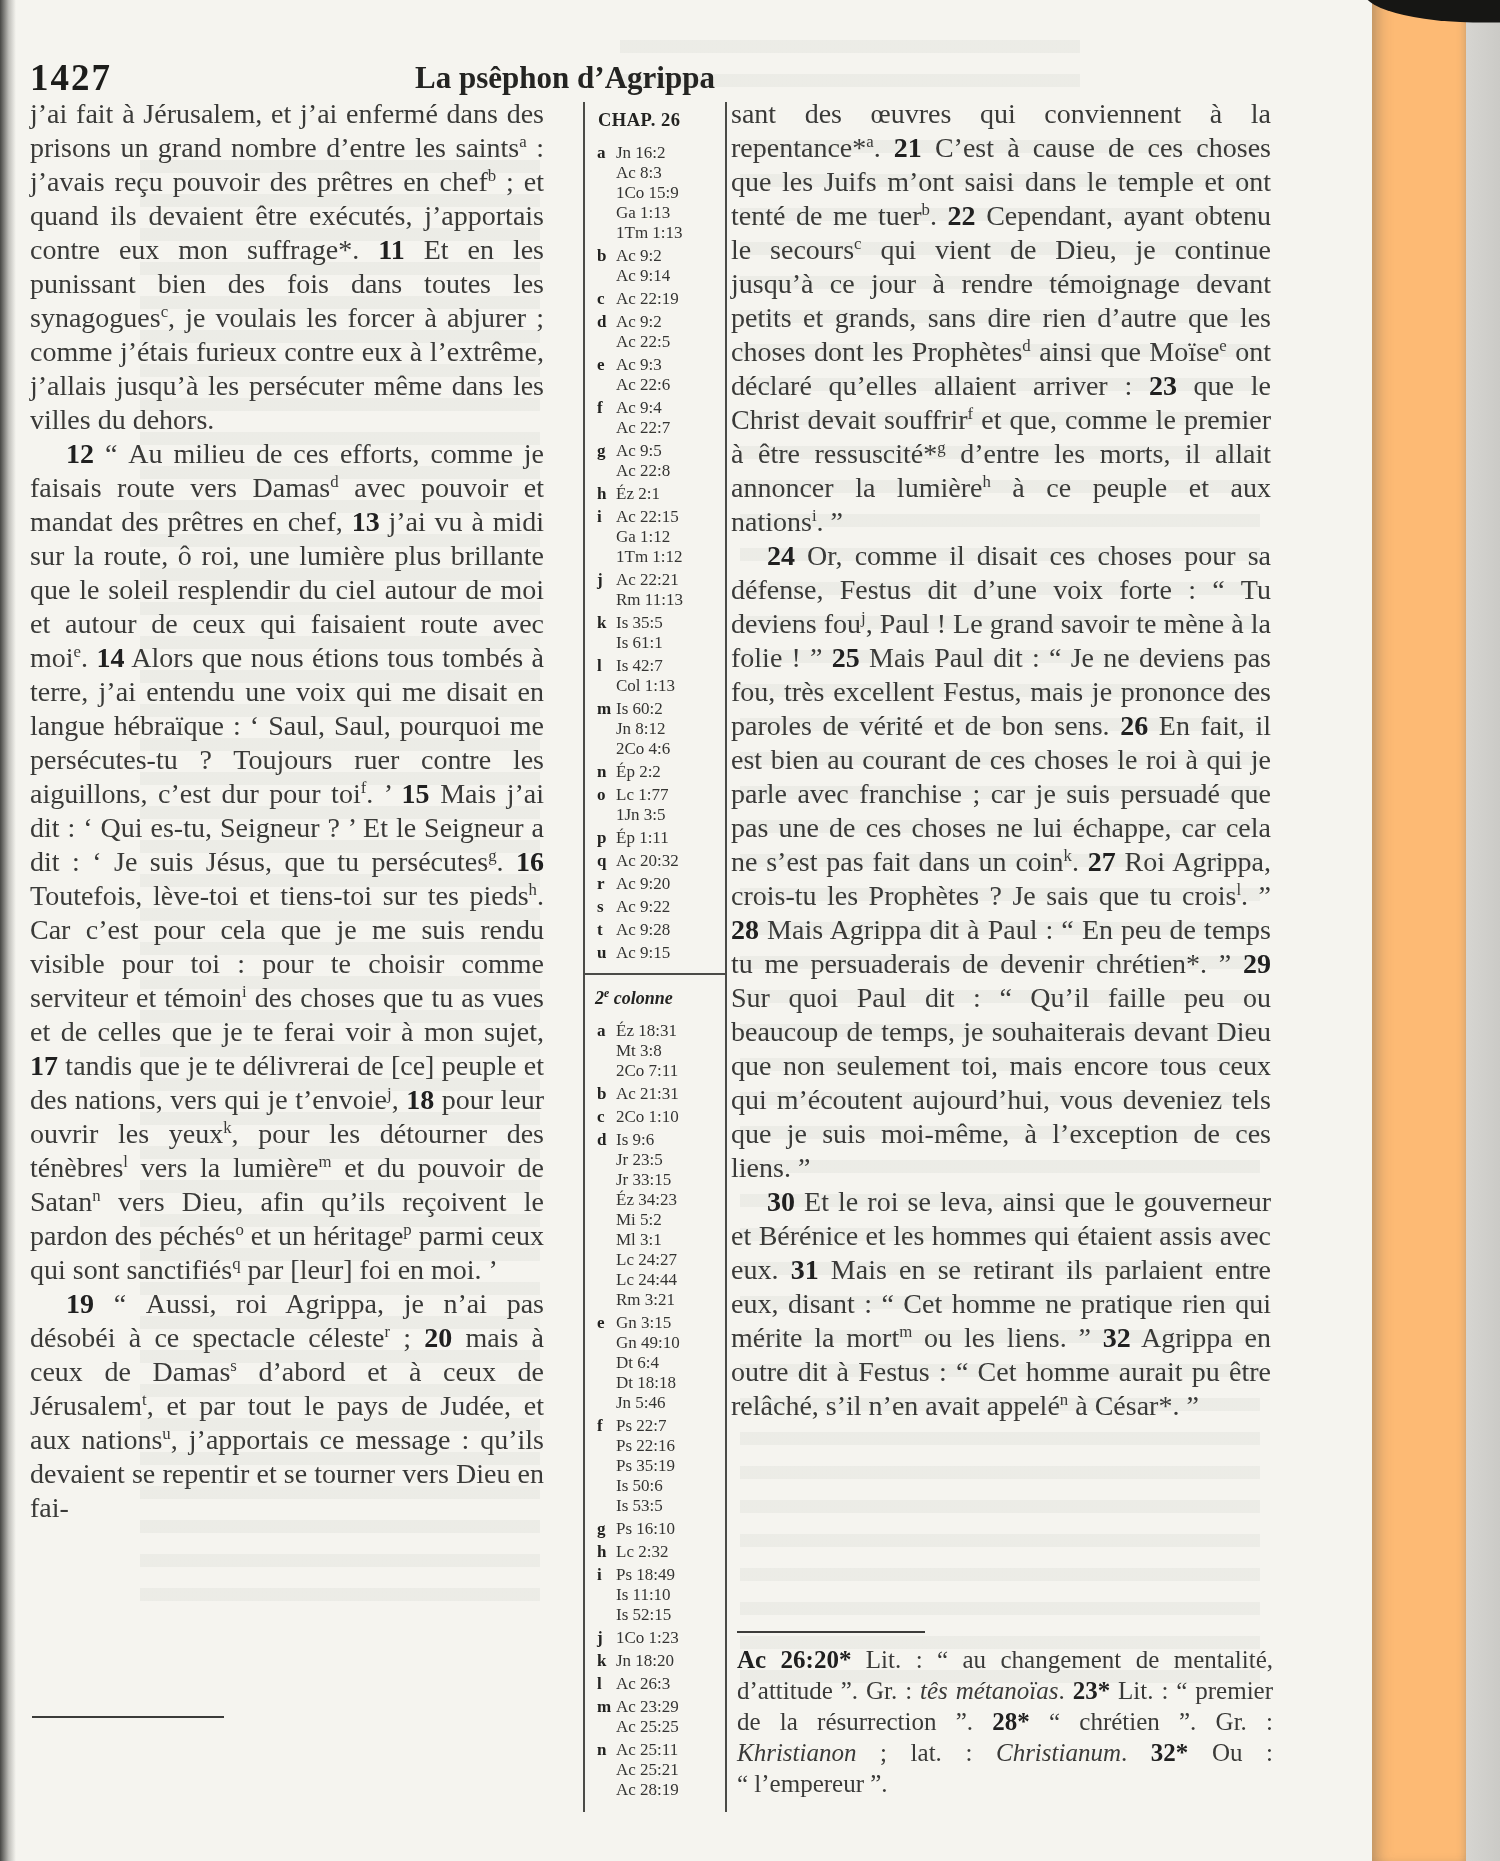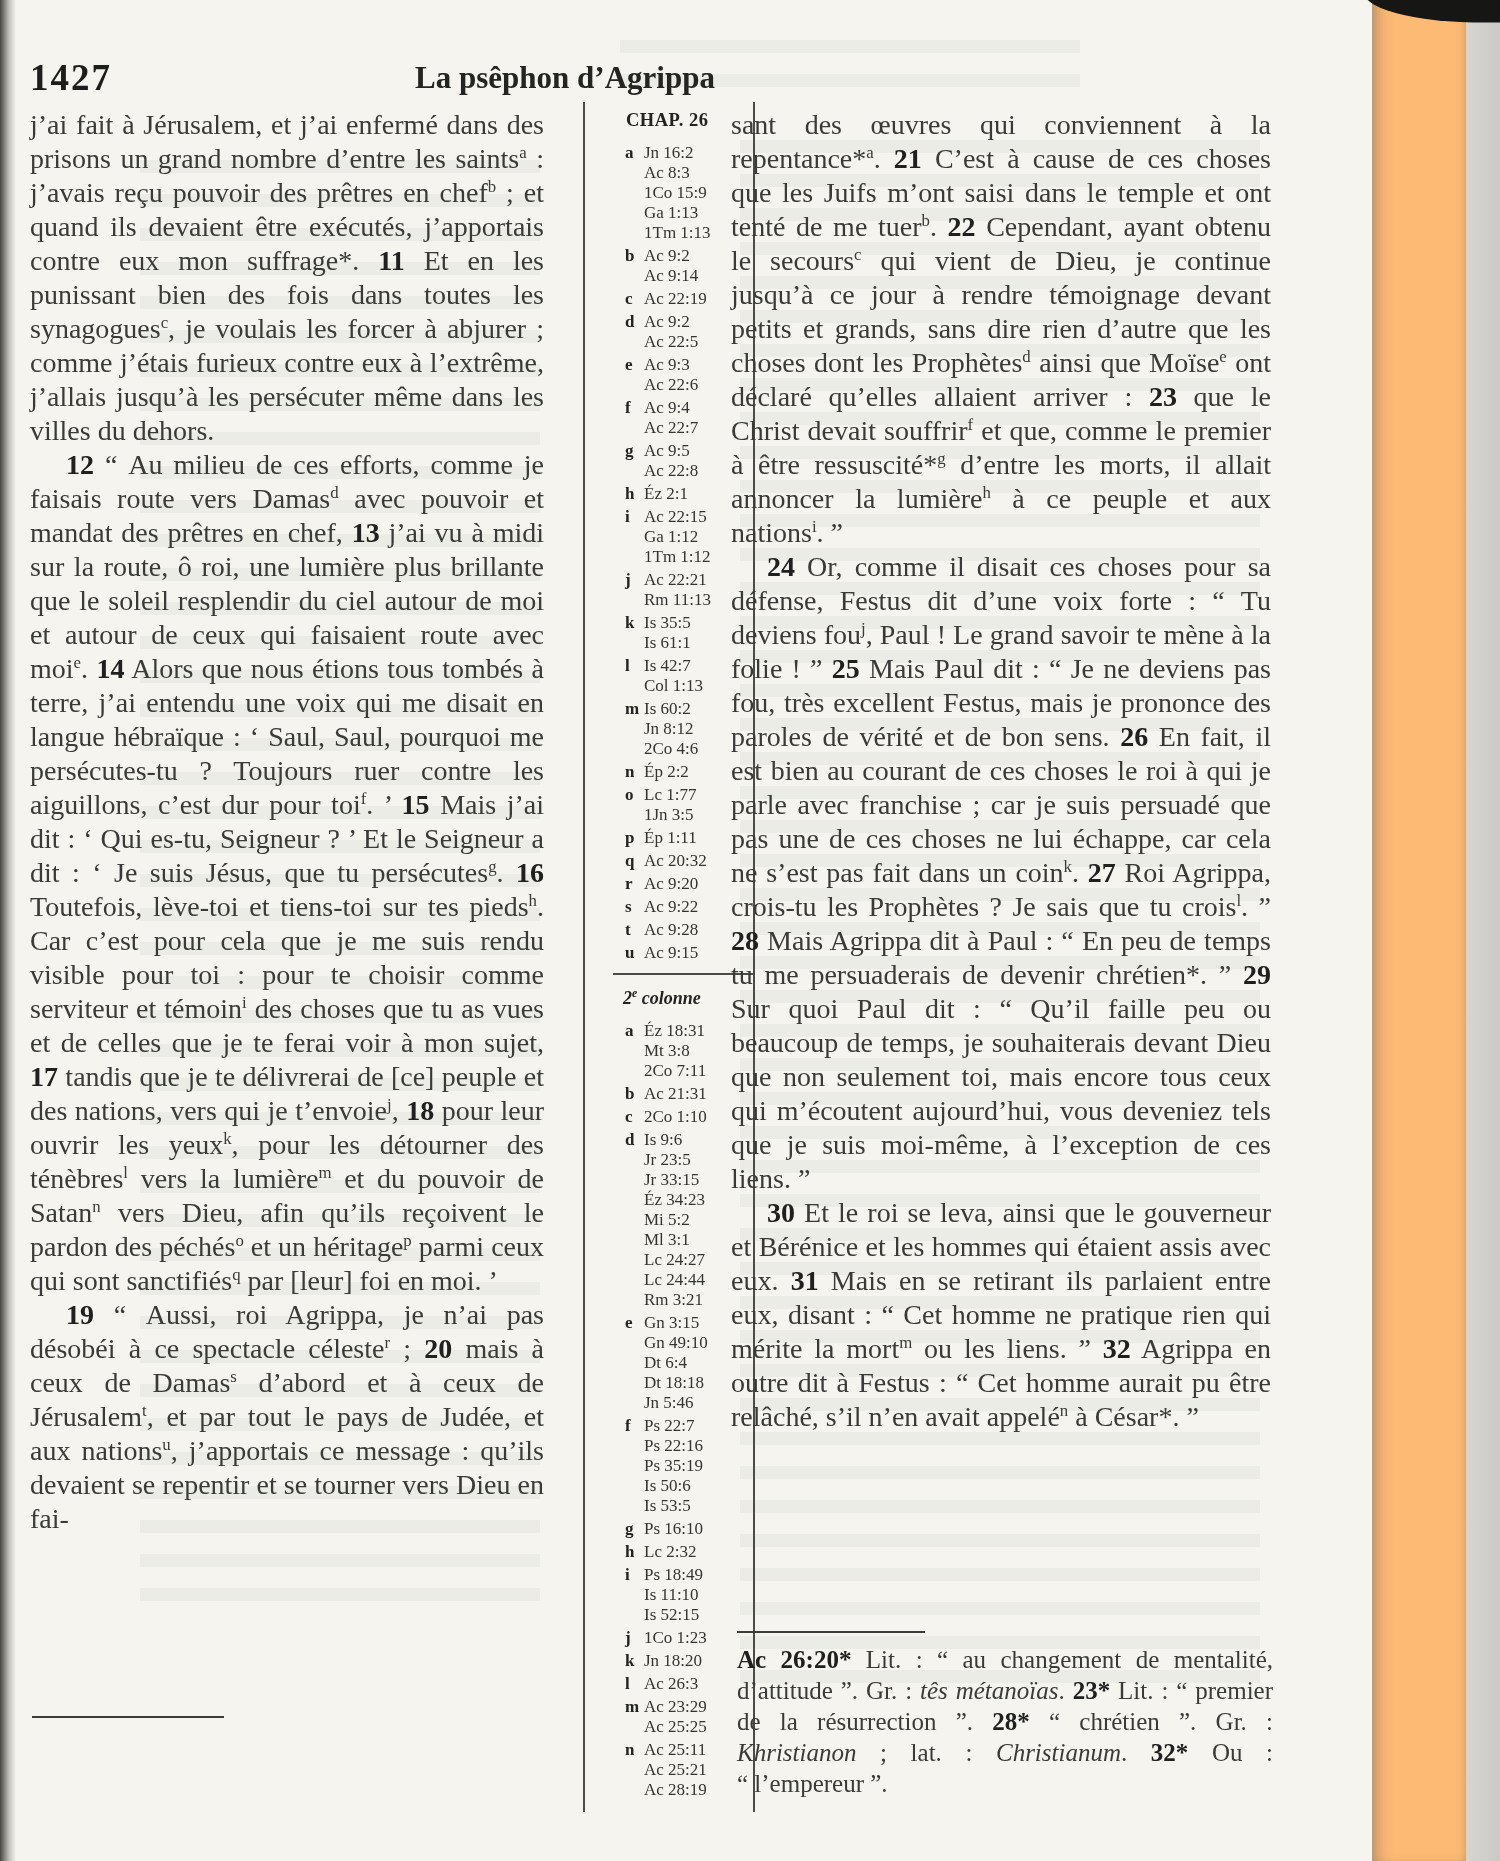--- a/index.html
+++ b/index.html
@@ -21,31 +21,31 @@
   .bleed{position:absolute;opacity:.16;pointer-events:none;
         background:repeating-linear-gradient(180deg,rgba(142,152,140,.55) 0 13px,rgba(142,152,140,0) 13px 34px);}
   
   .page-number{position:absolute;left:30px;top:56px;font-weight:bold;font-size:37px;letter-spacing:2px;color:#1d1d1b;}
   .running-title{position:absolute;left:565px;top:60px;transform:translateX(-50%);
         font-weight:bold;font-size:31px;color:#242422;white-space:nowrap;}
   .passage-heading{position:absolute;left:1270px;top:56px;transform:translateX(-100%);
         font-family:"DejaVu Sans",sans-serif;font-weight:bold;font-size:33px;letter-spacing:1px;
         color:#151513;white-space:nowrap;}
   
-  .col{position:absolute;top:108px;}
+  .col{position:absolute;top:97px;}
   .col-left{left:30px;width:514px;}
   .col-right{left:731px;width:540px;}
   .para{margin:0;font-size:28px;line-height:34px;text-align:justify;color:#3a3a38;}
   .para.indent{text-indent:36px;}
   .para b{color:#202020;}
   .para sup{font-size:.60em;line-height:0;vertical-align:super;letter-spacing:0;}
   
   .refs{position:absolute;left:583px;top:102px;width:140px;height:1710px;
         border-left:2px solid #4b4b47;border-right:2px solid #4b4b47;
-        font-size:17px;color:#343432;padding-left:28px;}
+        font-size:17px;color:#343432;}
   .ref-head{font-weight:bold;font-size:18.5px;margin:8px 0 12px 13px;letter-spacing:.5px;color:#232321;}
   .ref-group{position:relative;padding-left:31px;line-height:20px;margin-bottom:3px;}
   .ref-letter{position:absolute;left:12px;top:0;font-weight:bold;color:#232321;}
   .ref-item{white-space:nowrap;}
   .refs-divider{border:0;border-top:2px solid #4b4b47;margin:10px 0 12px 0;}
   .second-head{font-weight:bold;font-style:italic;font-size:18px;margin:0 15px 12px 10px;color:#232321;}
   .second-head sup{font-size:.65em;vertical-align:super;}
   
   .fn-rule{position:absolute;border:0;border-top:2.5px solid #3c3c3a;margin:0;}
   .fn-rule-left{left:32px;top:1716px;width:192px;}

